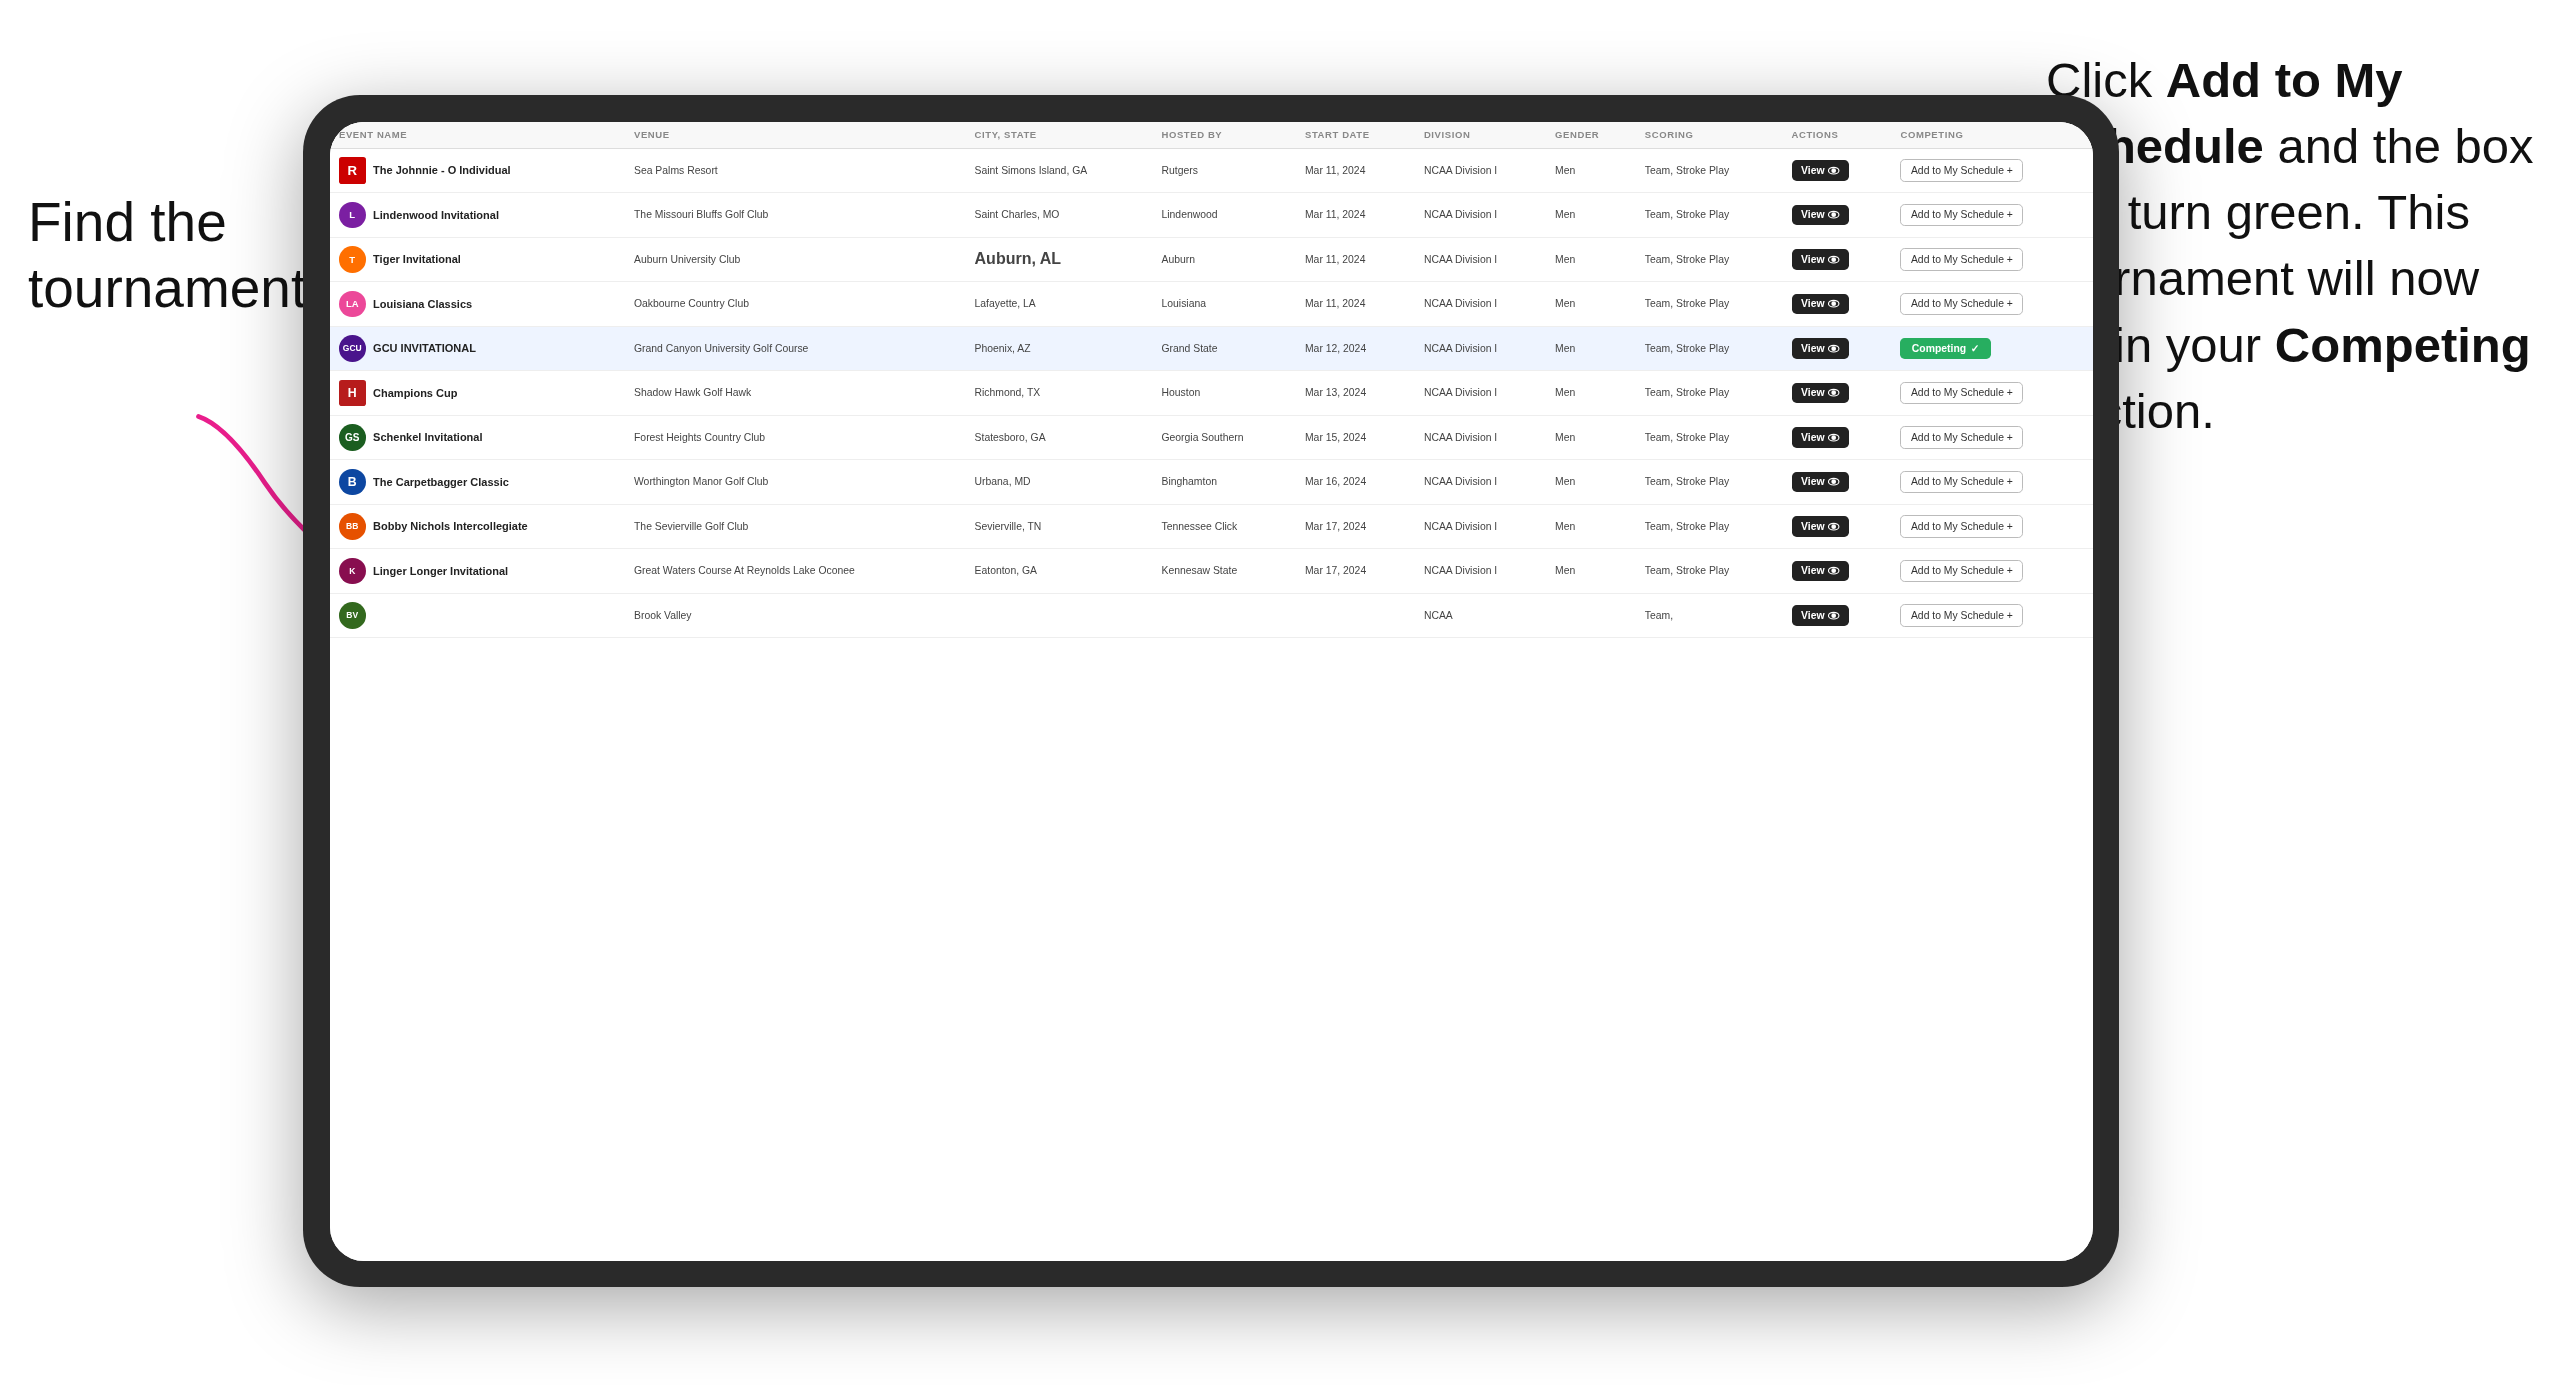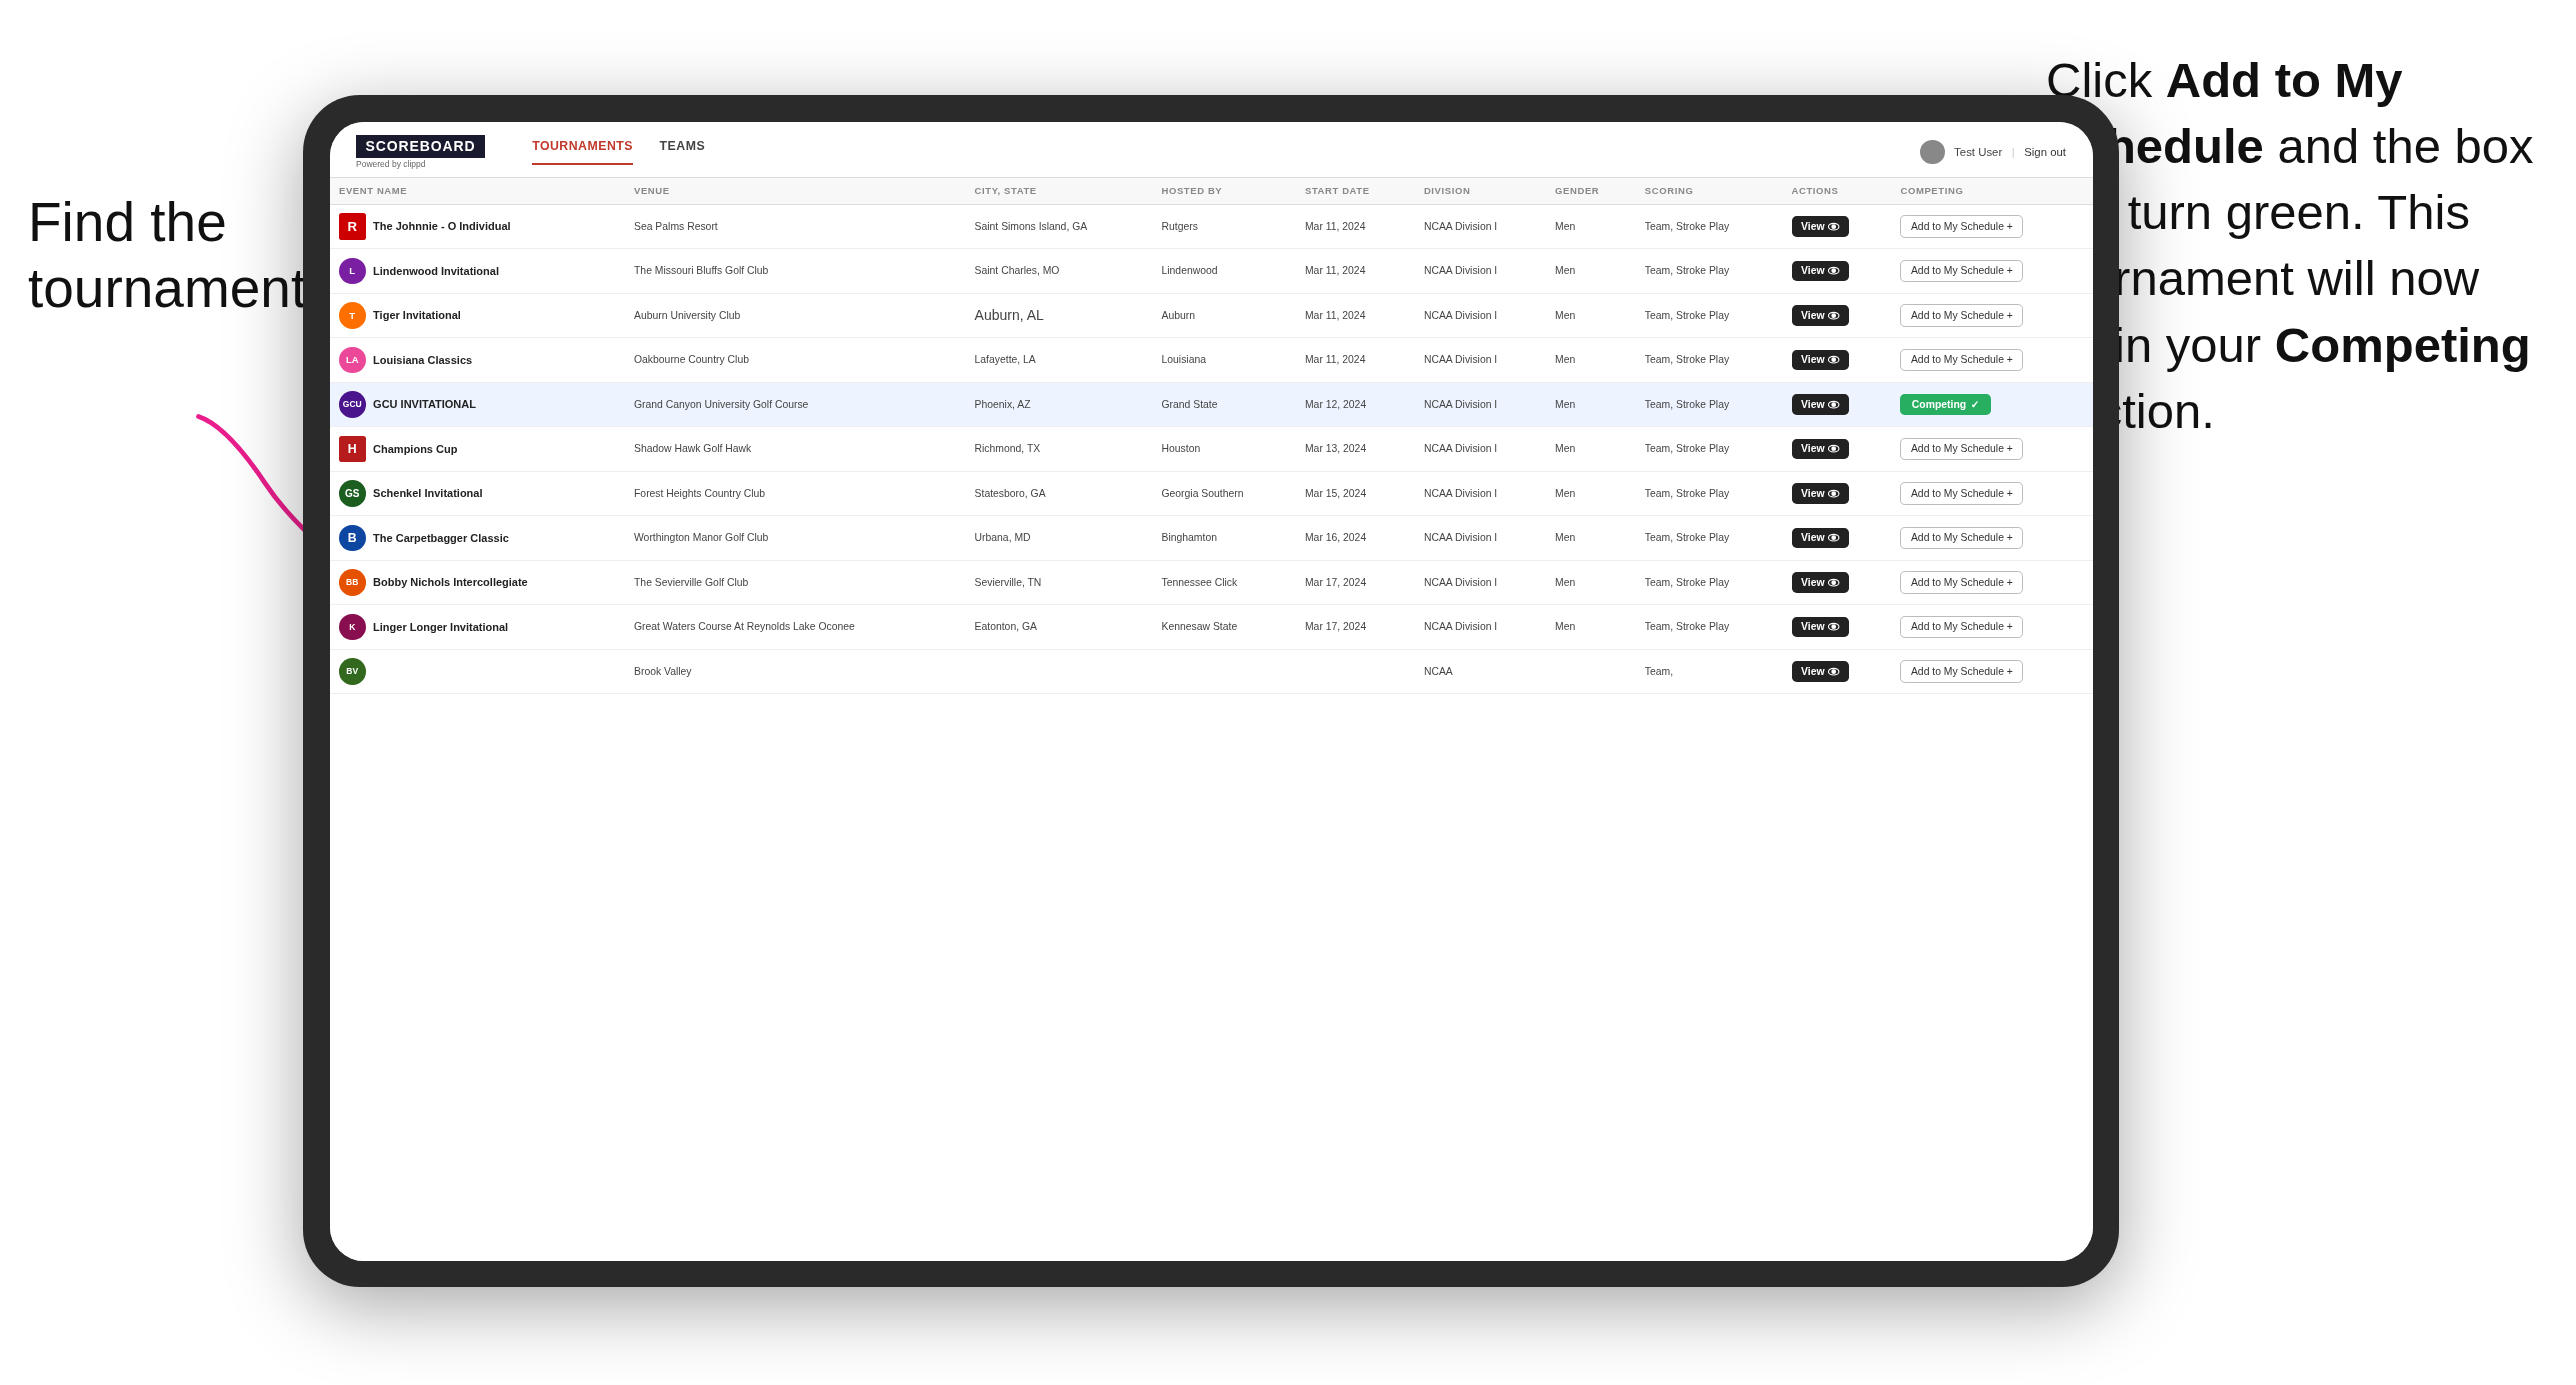--- a/index.html
+++ b/index.html
@@ -317,42 +317,20 @@
 </svg>
 
 <svg class="arrow-right" viewBox="0 0 200 180" xmlns="http://www.w3.org/2000/svg">
   <path d="M 180 10 Q 120 60 60 130 Q 40 155 25 165" class="pink-arrow" stroke-linecap="round"></path>
   <polygon points="15,158 30,172 35,155" class="pink-arrowhead"></polygon>
 </svg>
 
 <div class="tablet-frame">
   <div class="tablet-screen">
 
-    <div class="header">
-      <div class="header-top">
-        <div style="display:flex;align-items:center;gap:19px;">
-          <div class="logo-area">
-            <div>
-              <div class="logo-box">SCOREBOARD</div>
-              <div class="logo-sub">Powered by clippd</div>
-            </div>
-          </div>
-          <nav class="nav-tabs">
-            <div class="nav-tab active">TOURNAMENTS</div>
-            <div class="nav-tab">TEAMS</div>
-          </nav>
-        </div>
-        <div class="header-right">
-          <div class="user-avatar"></div>
-          <span>Test User</span>
-          <span class="divider-v">|</span>
-          <span style="cursor:pointer;color:#333;">Sign out</span>
-        </div>
-      </div>
-    </div>
 
     <div class="table-container">
       <table>
         <thead>
           <tr>
             <th>EVENT NAME</th>
             <th>VENUE</th>
             <th>CITY, STATE</th>
             <th>HOSTED BY</th>
             <th>START DATE</th>
@@ -419,21 +397,21 @@
               </td>
             </tr>
             <tr>
               <td>
     <div class="event-name-cell">
       <div class="team-logo logo-tiger">T</div>
       <span class="event-name-text">Tiger Invitational</span>
     </div>
   </td>
               <td style="font-size: 10.4px; color: rgb(68, 68, 68);">Auburn University Club</td>
-              <td style="font-size: 14px; color: rgb(68, 68, 68);">Auburn, AL</td>
+              <td style="font-size: 16px; color: rgb(68, 68, 68); font-weight: bold;">Auburn, AL</td>
               <td style="font-size: 10.4px; color: rgb(68, 68, 68);">Auburn</td>
               <td style="font-size: 10.4px; color: rgb(68, 68, 68);">Mar 11, 2024</td>
               <td style="font-size: 10.4px; color: rgb(68, 68, 68);">NCAA Division I</td>
               <td style="font-size: 10.4px; color: rgb(68, 68, 68);">Men</td>
               <td style="font-size: 10.4px; color: rgb(68, 68, 68);">Team, Stroke Play</td>
               <td class="td-actions">
     <button class="view-btn">
       View
       <svg width="11.4" height="11.4" viewBox="0 0 12 12">
                     <circle cx="6" cy="6" r="2.5" fill="white"></circle>

